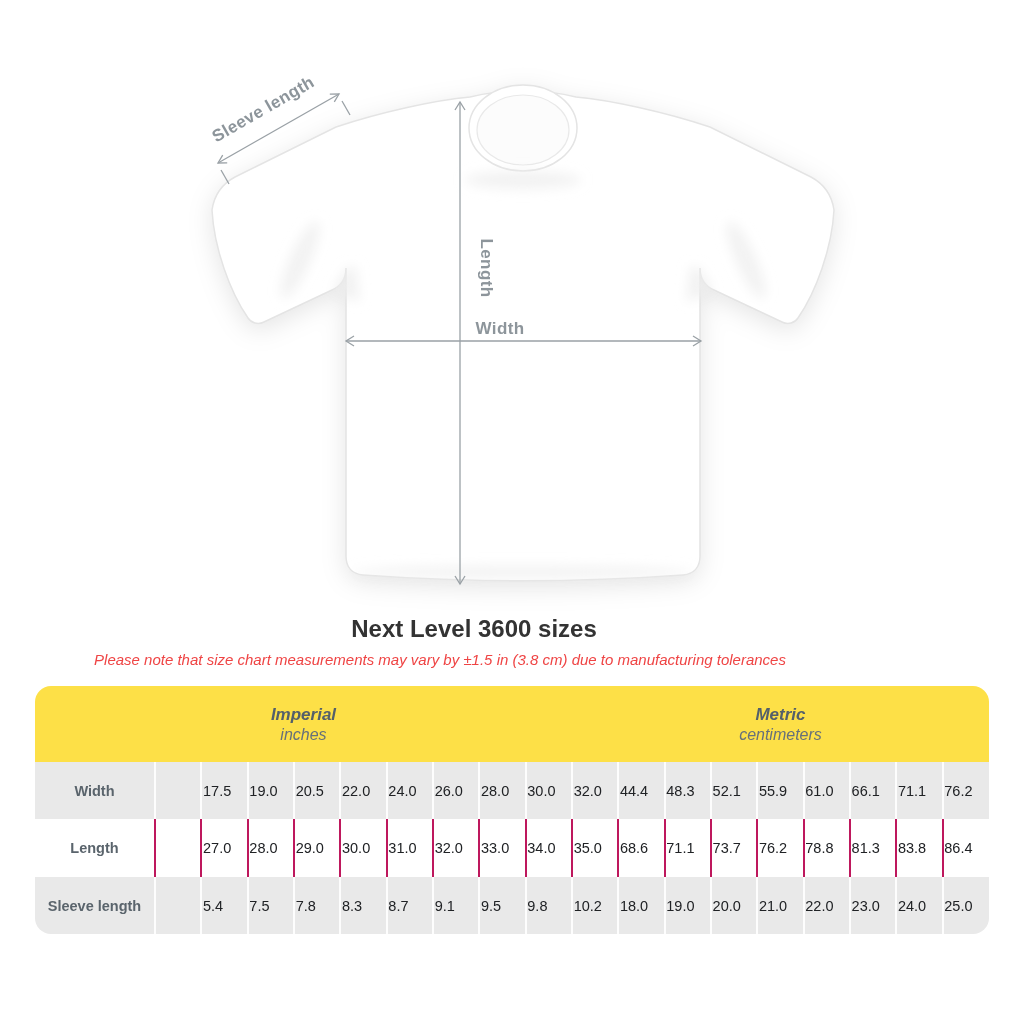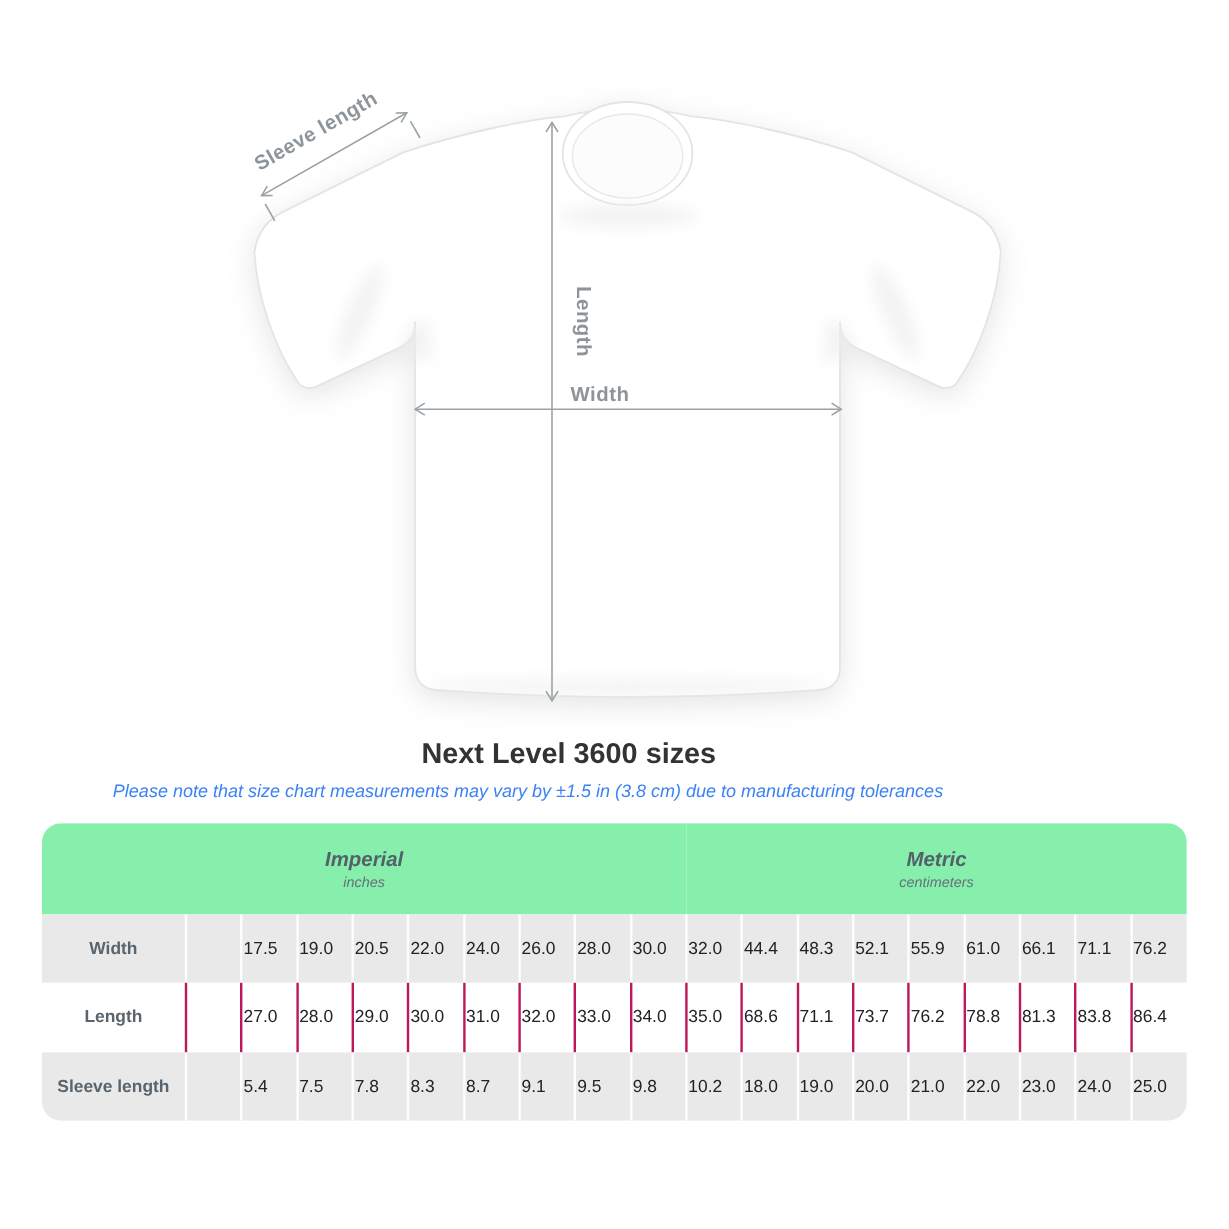--- a/index.html
+++ b/index.html
@@ -10,31 +10,31 @@
   .diagram{position:absolute;top:0;left:0;width:1024px;height:612px;}
   .shirt-fill{fill:#ffffff;stroke:#e4e4e4;stroke-width:1.5;}
   .soft-shade{fill:#eeeeee;opacity:.75;}
   .dim-line{stroke:#9aa1a6;stroke-width:1.3;fill:none;}
   .dim-label{fill:#8d959b;font-weight:bold;font-size:17px;letter-spacing:.4px;}
 
   
   .page-title{position:absolute;top:615px;left:0;width:948px;text-align:center;
     font-size:24px;font-weight:bold;color:#333333;margin:0;}
   .page-subtitle{position:absolute;top:651px;left:0;width:880px;text-align:center;
-    font-size:15px;font-style:italic;color:#3b82f6;margin:0;}
+    font-size:15px;font-style:italic;color:#ef4444;margin:0;}
 
   
   .table-wrap{position:absolute;top:686px;left:35px;width:954px;border-radius:16px;overflow:hidden;}
   table{width:100%;border-collapse:collapse;table-layout:fixed;}
   col.c-label{width:120px;}
   th,td{padding:0;text-align:center;vertical-align:middle;}
 
-  tr.band th{background:#86efac;height:76px;}
+  tr.band th{background:#fde047;height:76px;}
   .g-label{font-size:17px;font-weight:bold;font-style:italic;color:#54606a;line-height:1.25;}
-  .g-sub{font-size:12px;font-weight:normal;font-style:italic;color:#67707a;}
+  .g-sub{font-size:16px;font-weight:normal;font-style:italic;color:#67707a;}
 
   tr.hdr th{height:58px;background:#ffffff;font-size:14px;font-weight:bold;color:#5a646c;}
   tr.hdr > th + th{border-left:2px solid #ececec;}
 
   tr.vrow td{font-size:14.5px;color:#202225;padding-left:47px;}
   tr.vrow th{font-size:14.5px;font-weight:bold;color:#5a646c;}
   tr.r-gray > *{background:#e9e9e9;height:57px;}
   tr.r-gray > * + *{border-left:2px solid #fdfdfd;}
   tr.r-white > *{background:#ffffff;height:58px;}
   tr.r-white > * + *{border-left:2px solid #be185d;}

